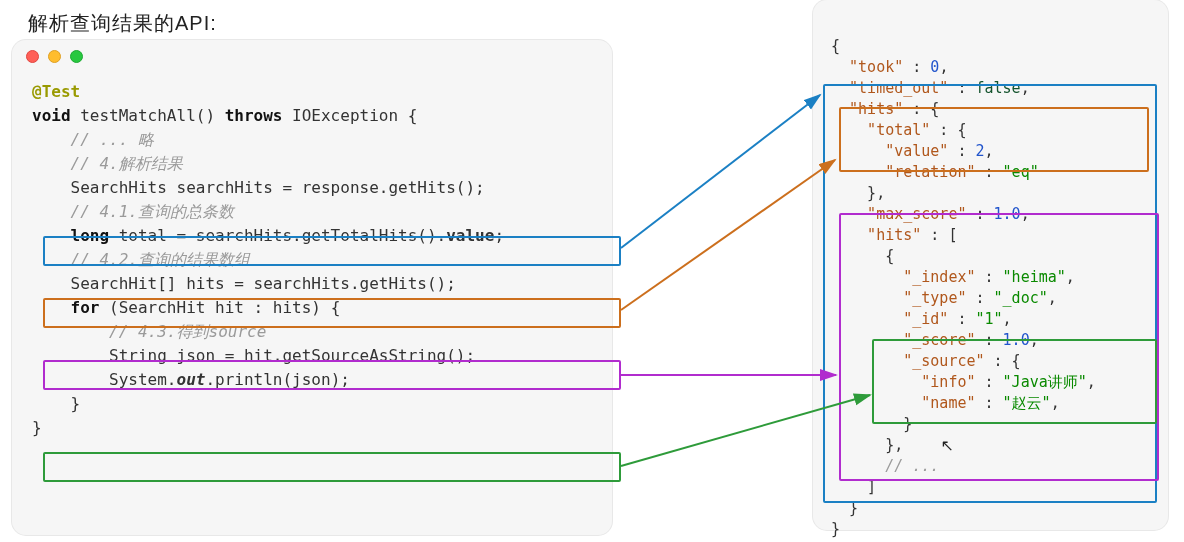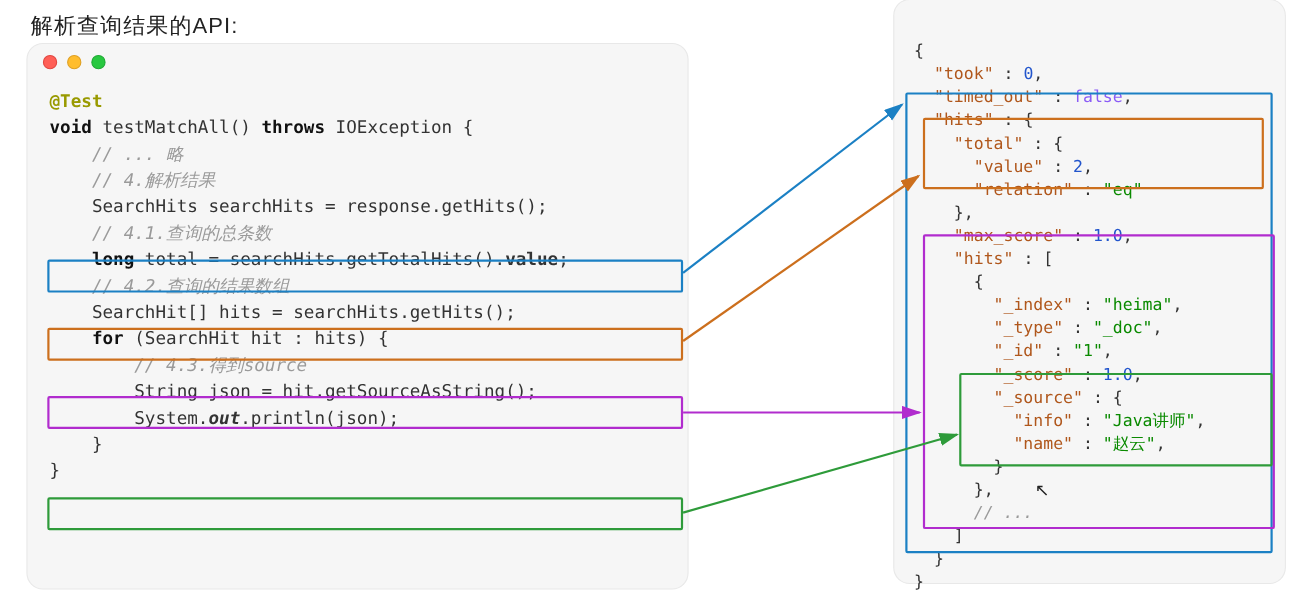--- a/index.html
+++ b/index.html
@@ -21,21 +21,21 @@
     color: #222;
     letter-spacing: 1px;
   }
   .code-window {
     position: absolute;
     background: #f6f6f6;
     border-radius: 14px;
     box-shadow: 0 0 0 1px #e8e8e8;
   }
   .code-window.left {
-    left: 25px;
+    left: 12px;
     top: 40px;
     width: 600px;
     height: 495px;
   }
   .code-window.right {
     right: 16px;
     top: 0;
     width: 355px;
     height: 530px;
   }
@@ -64,21 +64,21 @@
     padding: 4px 10px 10px 18px;
   }
   .kw { font-weight: bold; color: #111; }
   .ann { color: #999a00; font-weight: bold; }
   .italic-kw { font-style: italic; font-weight: bold; }
   .cmt { color: #9a9a9a; font-style: italic; }
   .str { color: #0a8a00; }
   .val { font-weight: bold; }
   .right .key { color: #b0571c; }
   .right .num { color: #2255cc; }
-  .right .bool { color: #8b5cf6; }
+  .right .bool { color: #14532d; }
   .right .str { color: #0a8a00; }
 
   
   .hl-box {
     position: absolute;
     border-width: 2px;
     border-style: solid;
     border-radius: 2px;
     background: transparent;
     pointer-events: none;

